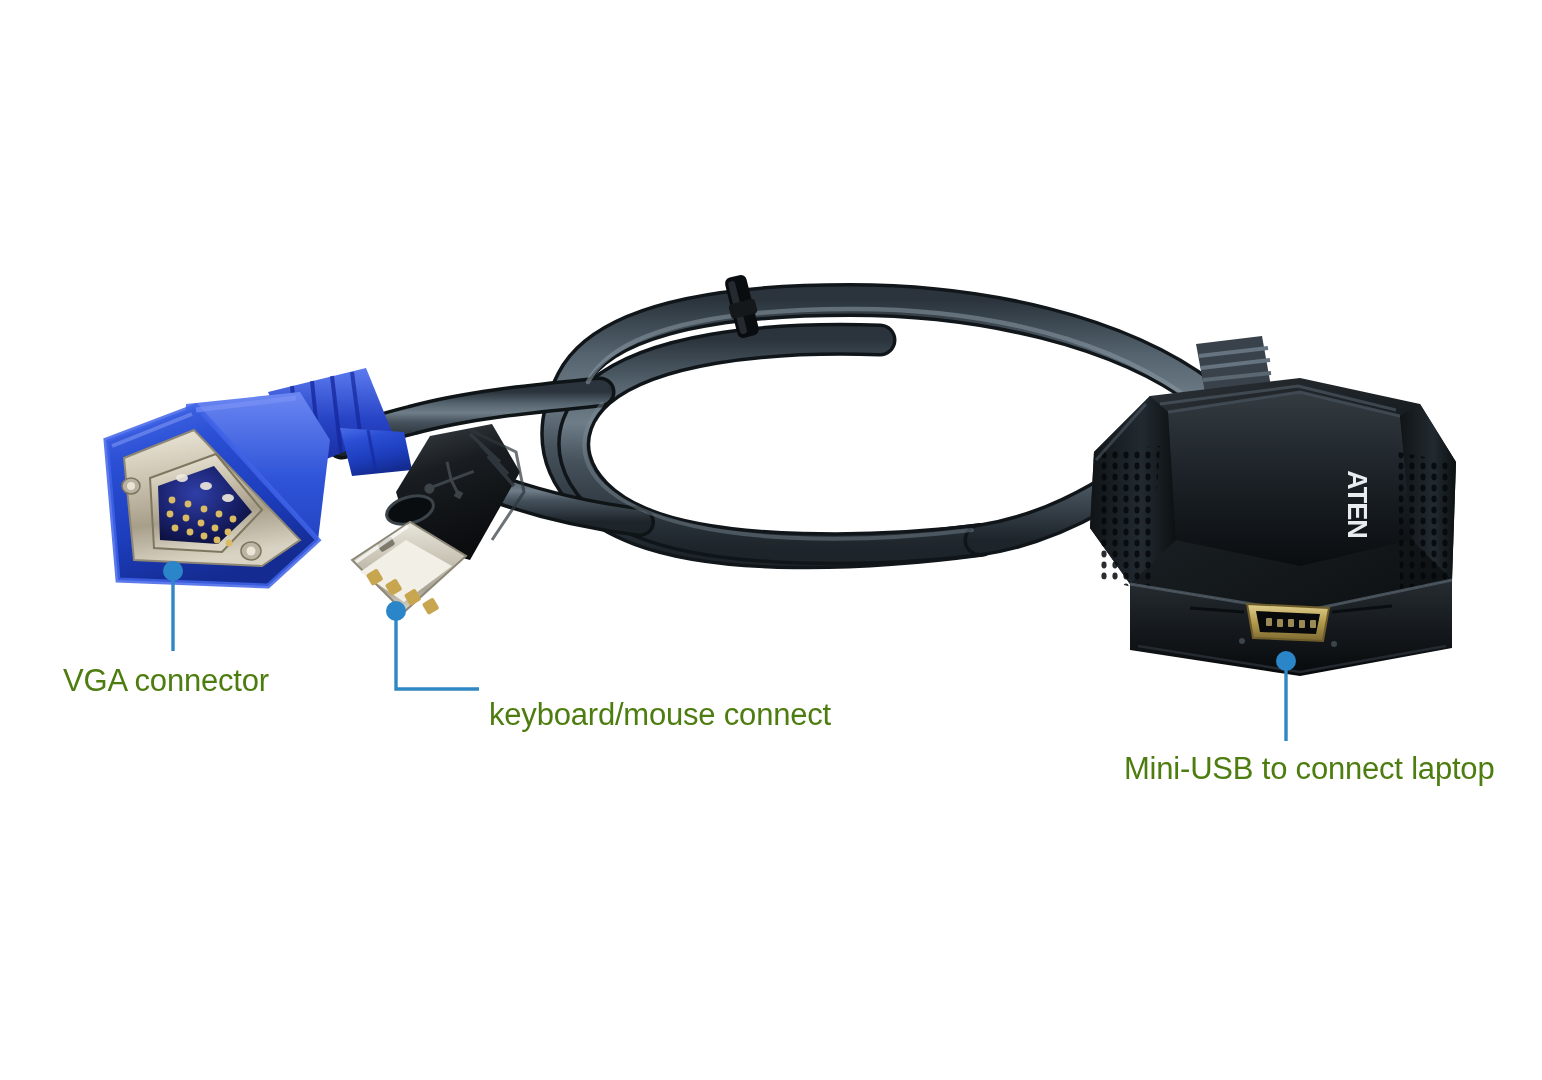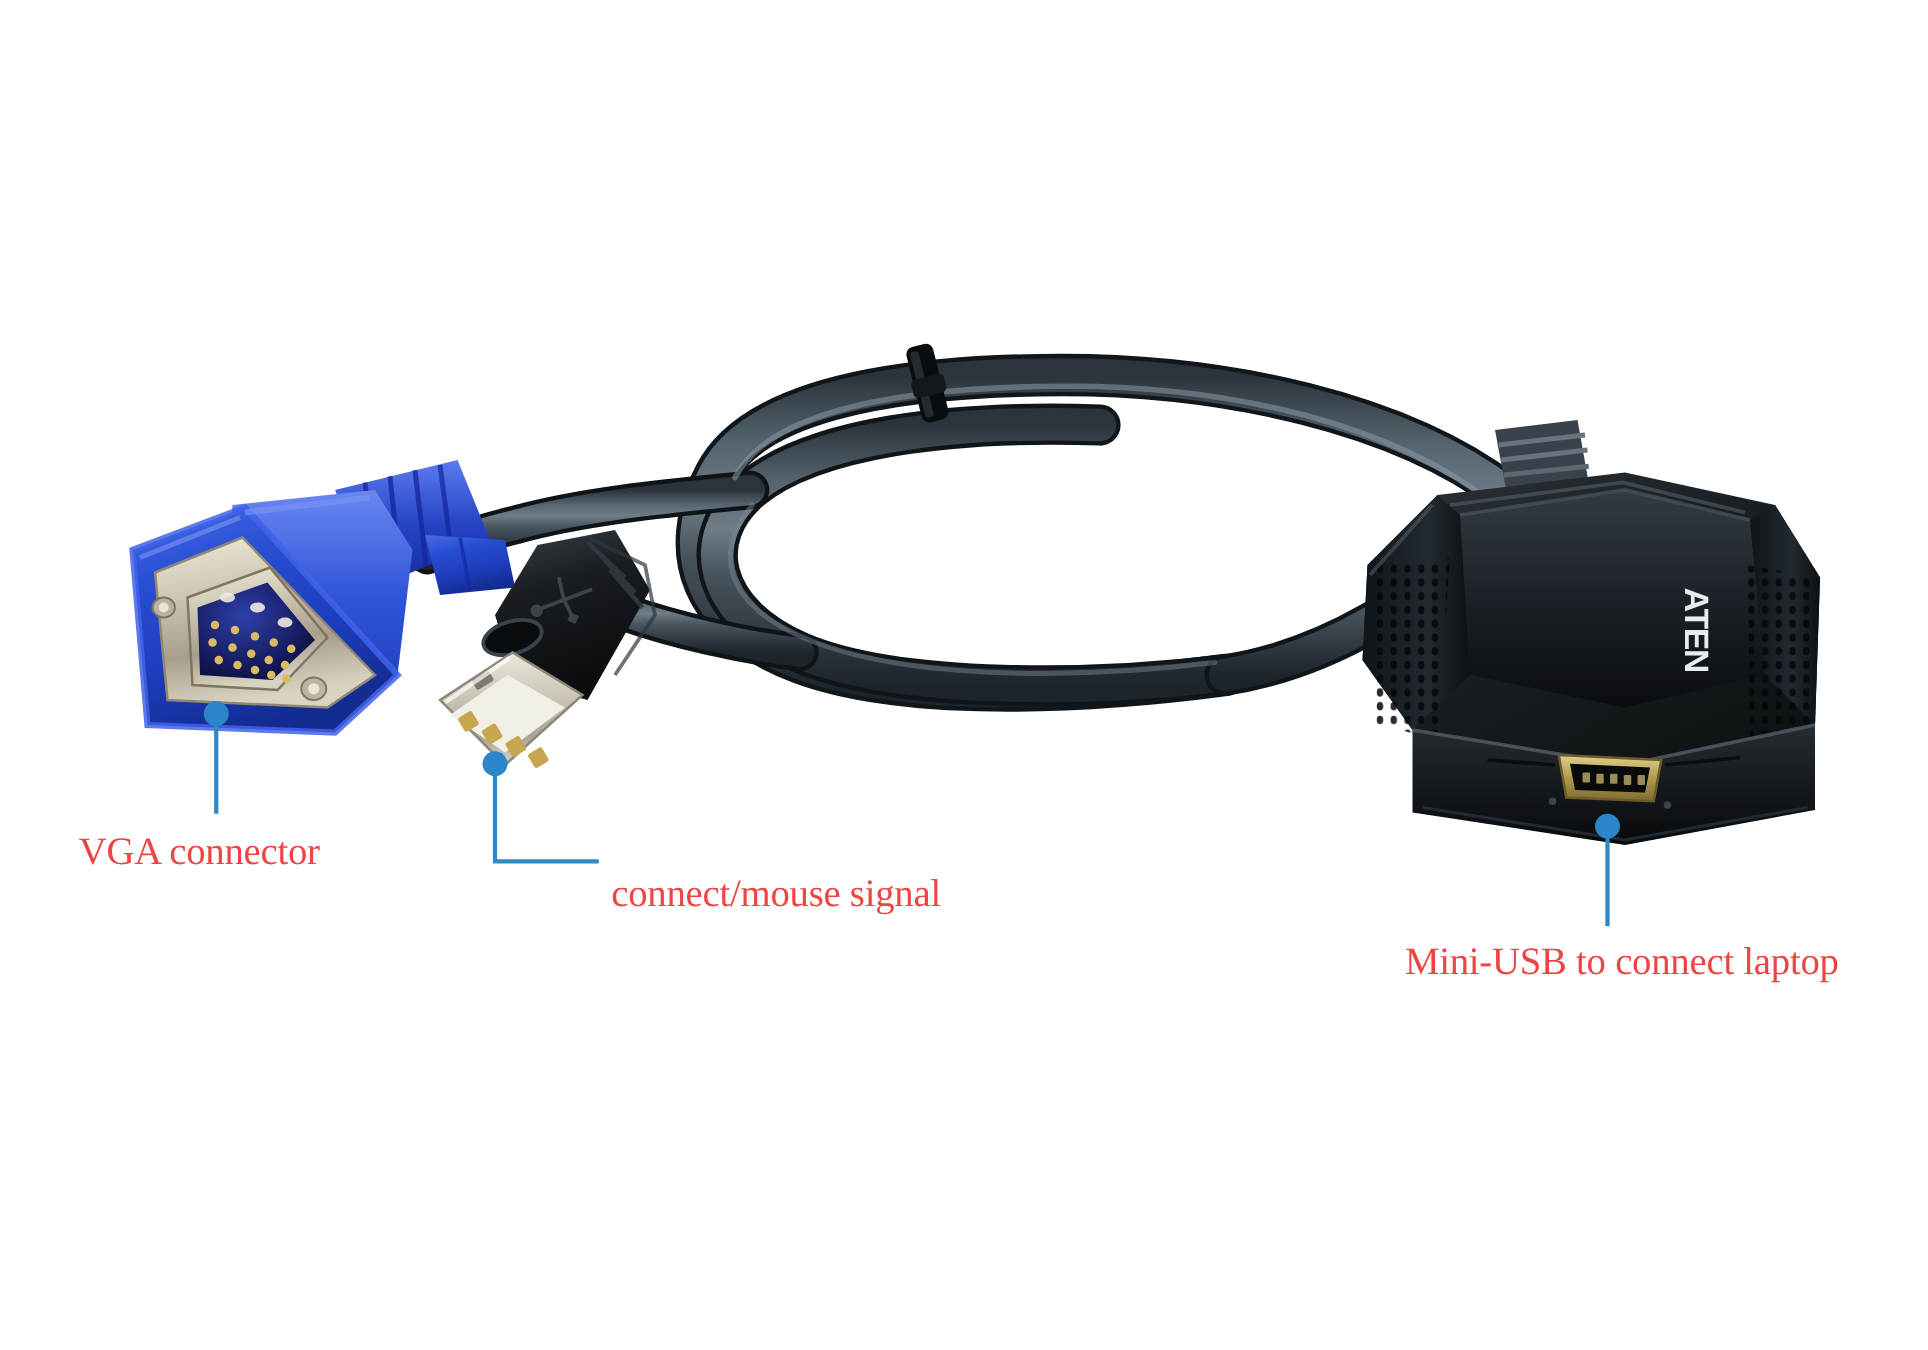--- a/index.html
+++ b/index.html
@@ -19,22 +19,22 @@
     overflow: hidden;
   }
   #photo {
     position: absolute;
     left: 0; top: 0;
     width: 1542px;
     height: 1080px;
   }
   .callout-label {
     position: absolute;
-    color: #ef4444;
-    font-family: Liberation Serif, serif;
+    color: #4d7c0f;
+    font-family: Liberation Sans, sans-serif;
     font-size: 31px;
     line-height: 44px;
     letter-spacing: -0.2px;
     white-space: pre;
     user-select: none;
   }
   #label-vga   { left: 63px;  top: 659px; }
   #label-usba  { left: 489px; top: 649px; }
   #label-mini  { left: 1124px; top: 747px; }
 </style>
@@ -351,17 +351,17 @@
 
       <g>
         <line x1="1286" y1="661" x2="1286" y2="741" stroke="#2f87c3" stroke-width="3.4"></line>
         <circle cx="1286" cy="661" r="10" fill="#2a86c8"></circle>
       </g>
     </g>
   </svg>
 
   <div class="callout-label" id="label-vga">VGA connector</div>
 
-  <div class="callout-label" id="label-usba"><br><span>connect/mouse signal</span></div>
+  <div class="callout-label" id="label-usba"><br><span>keyboard/mouse connect</span></div>
 
   <div class="callout-label" id="label-mini">Mini-USB to connect laptop</div>
 
 </div>
 
 </body></html>

